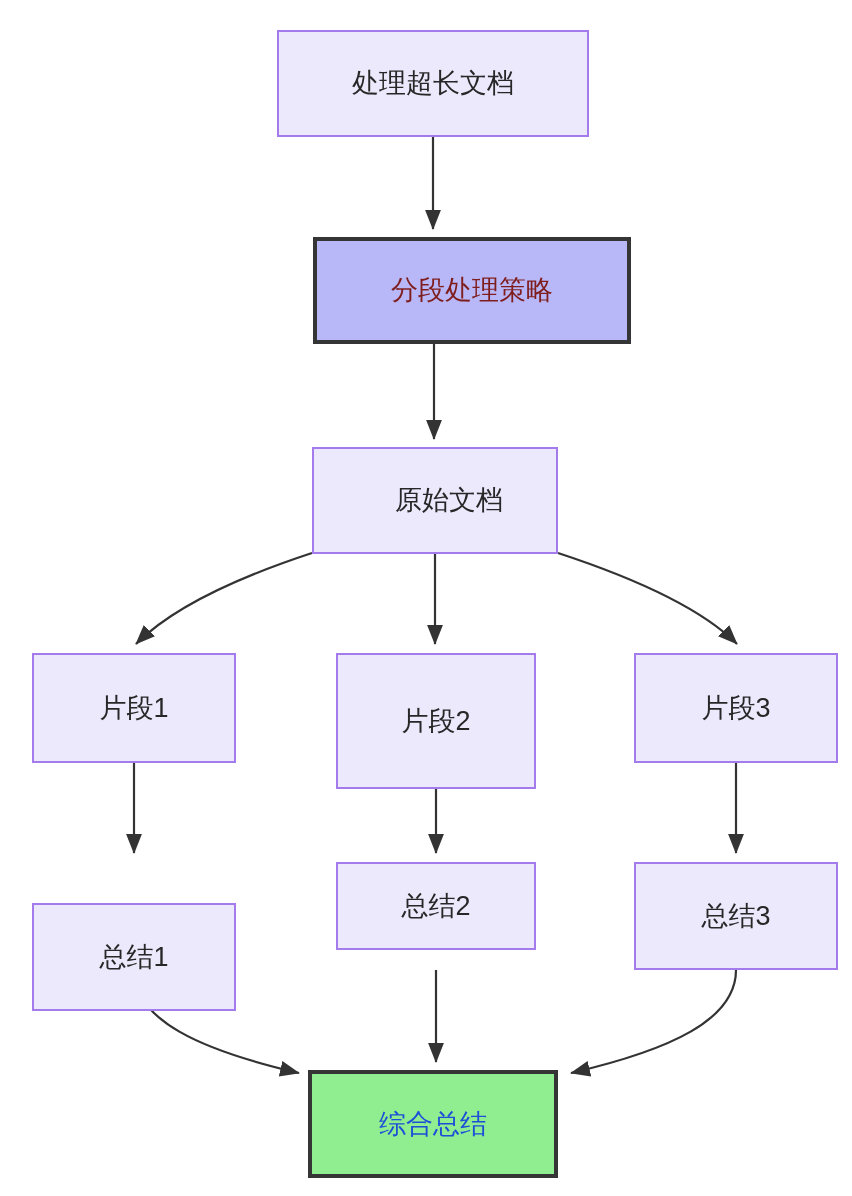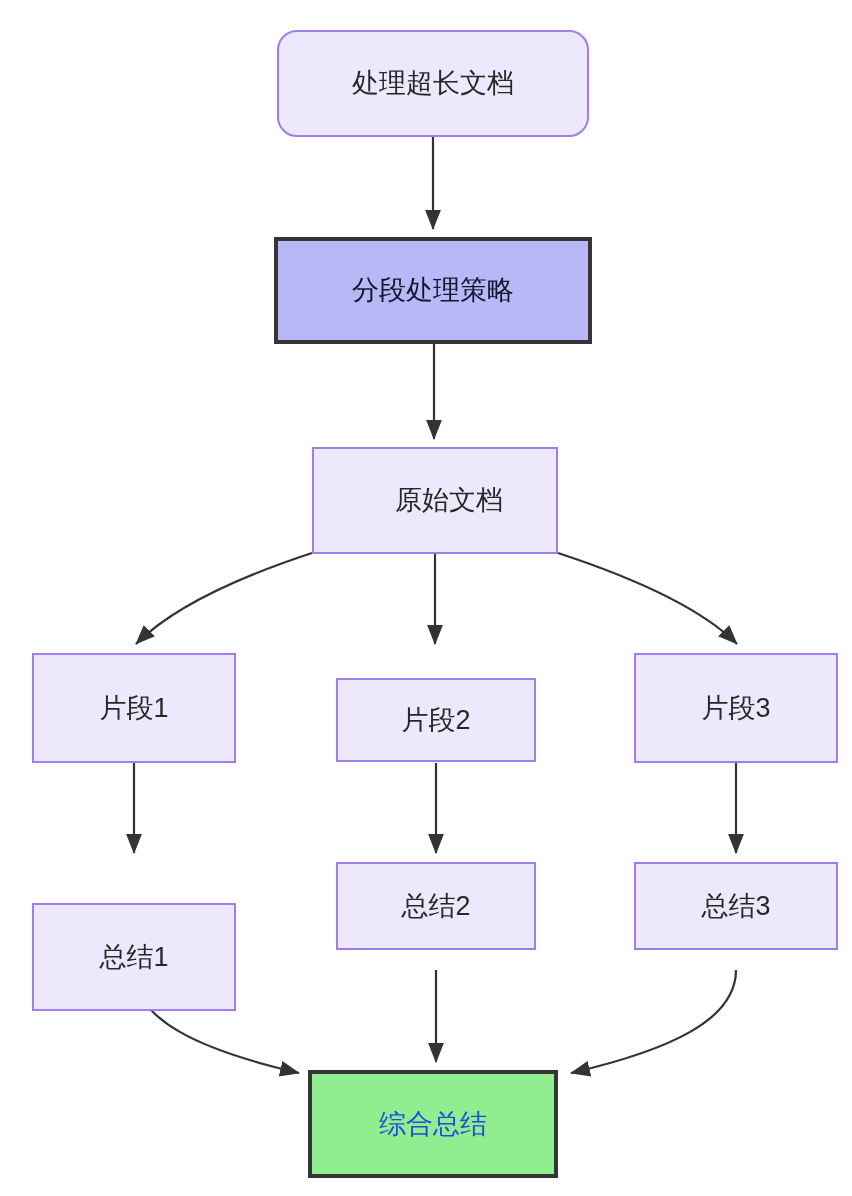--- a/index.html
+++ b/index.html
@@ -38,22 +38,23 @@
   }
   .node-default {
     background: #ece9fd;
     border: 2px solid #a37bec;
     color: #272727;
     font-size: 27px;
   }
   .node-highlight {
     background: #b8b8f8;
     border: 4px solid #353535;
-    color: #0f172a;
+    color: #7f1d1d;
     font-size: 27px;
+    margin-left: 39px;
   }
   .node-success {
     background: #90ee90;
     border: 4px solid #353535;
     color: #1d4ed8;
     font-size: 27px;
   }
   .node-label {
     display: block;
     white-space: nowrap;
@@ -77,44 +78,44 @@
         <path d="M 558,553 C 625,575 698,605 737,644" fill="none" stroke="#333333" stroke-width="2.2" marker-end="url(#arrow)"></path>
         <path d="M 134,763 L 134,853" fill="none" stroke="#333333" stroke-width="2.2" marker-end="url(#arrow)"></path>
         <path d="M 436,763 L 436,853" fill="none" stroke="#333333" stroke-width="2.2" marker-end="url(#arrow)"></path>
         <path d="M 736,763 L 736,853" fill="none" stroke="#333333" stroke-width="2.2" marker-end="url(#arrow)"></path>
         <path d="M 134,970 C 134,1020 200,1050 299,1073" fill="none" stroke="#333333" stroke-width="2.2" marker-end="url(#arrow)"></path>
         <path d="M 436,970 L 436,1062" fill="none" stroke="#333333" stroke-width="2.2" marker-end="url(#arrow)"></path>
         <path d="M 736,970 C 736,1020 670,1050 571,1073" fill="none" stroke="#333333" stroke-width="2.2" marker-end="url(#arrow)"></path>
       </g>
   </svg>
   <div id="node-layer">
-      <div class="node node-default" style="left: 277px; top: 30px; width: 312px; height: 107px; border-radius: 20px;">
+      <div class="node node-default" style="left: 277px; top: 30px; width: 312px; height: 107px;">
         <span class="node-label">处理超长文档</span>
       </div>
       <div class="node node-highlight" style="left: 274px; top: 237px; width: 318px; height: 107px;">
         <span class="node-label">分段处理策略</span>
       </div>
       <div class="node node-default" style="left: 312px; top: 447px; width: 246px; height: 107px; padding-left: 28px;">
         <span class="node-label">原始文档</span>
       </div>
       <div class="node node-default" style="left: 32px; top: 653px; width: 204px; height: 110px;">
         <span class="node-label">片段1</span>
       </div>
-      <div class="node node-default" style="left: 336px; top: 653px; width: 200px; height: 84px; margin-top: 25px;">
+      <div class="node node-default" style="left: 336px; top: 653px; width: 200px; height: 136px;">
         <span class="node-label">片段2</span>
       </div>
       <div class="node node-default" style="left: 634px; top: 653px; width: 204px; height: 110px;">
         <span class="node-label">片段3</span>
       </div>
       <div class="node node-default" style="left: 32px; top: 862px; width: 204px; height: 108px; margin-top: 41px;">
         <span class="node-label">总结1</span>
       </div>
       <div class="node node-default" style="left: 336px; top: 862px; width: 200px; height: 88px;">
         <span class="node-label">总结2</span>
       </div>
-      <div class="node node-default" style="left: 634px; top: 862px; width: 204px; height: 88px;">
+      <div class="node node-default" style="left: 634px; top: 862px; width: 204px; height: 108px;">
         <span class="node-label">总结3</span>
       </div>
       <div class="node node-success" style="left: 308px; top: 1070px; width: 250px; height: 108px;">
         <span class="node-label">综合总结</span>
       </div>
     </div>
 </div>
 
 </body></html>

